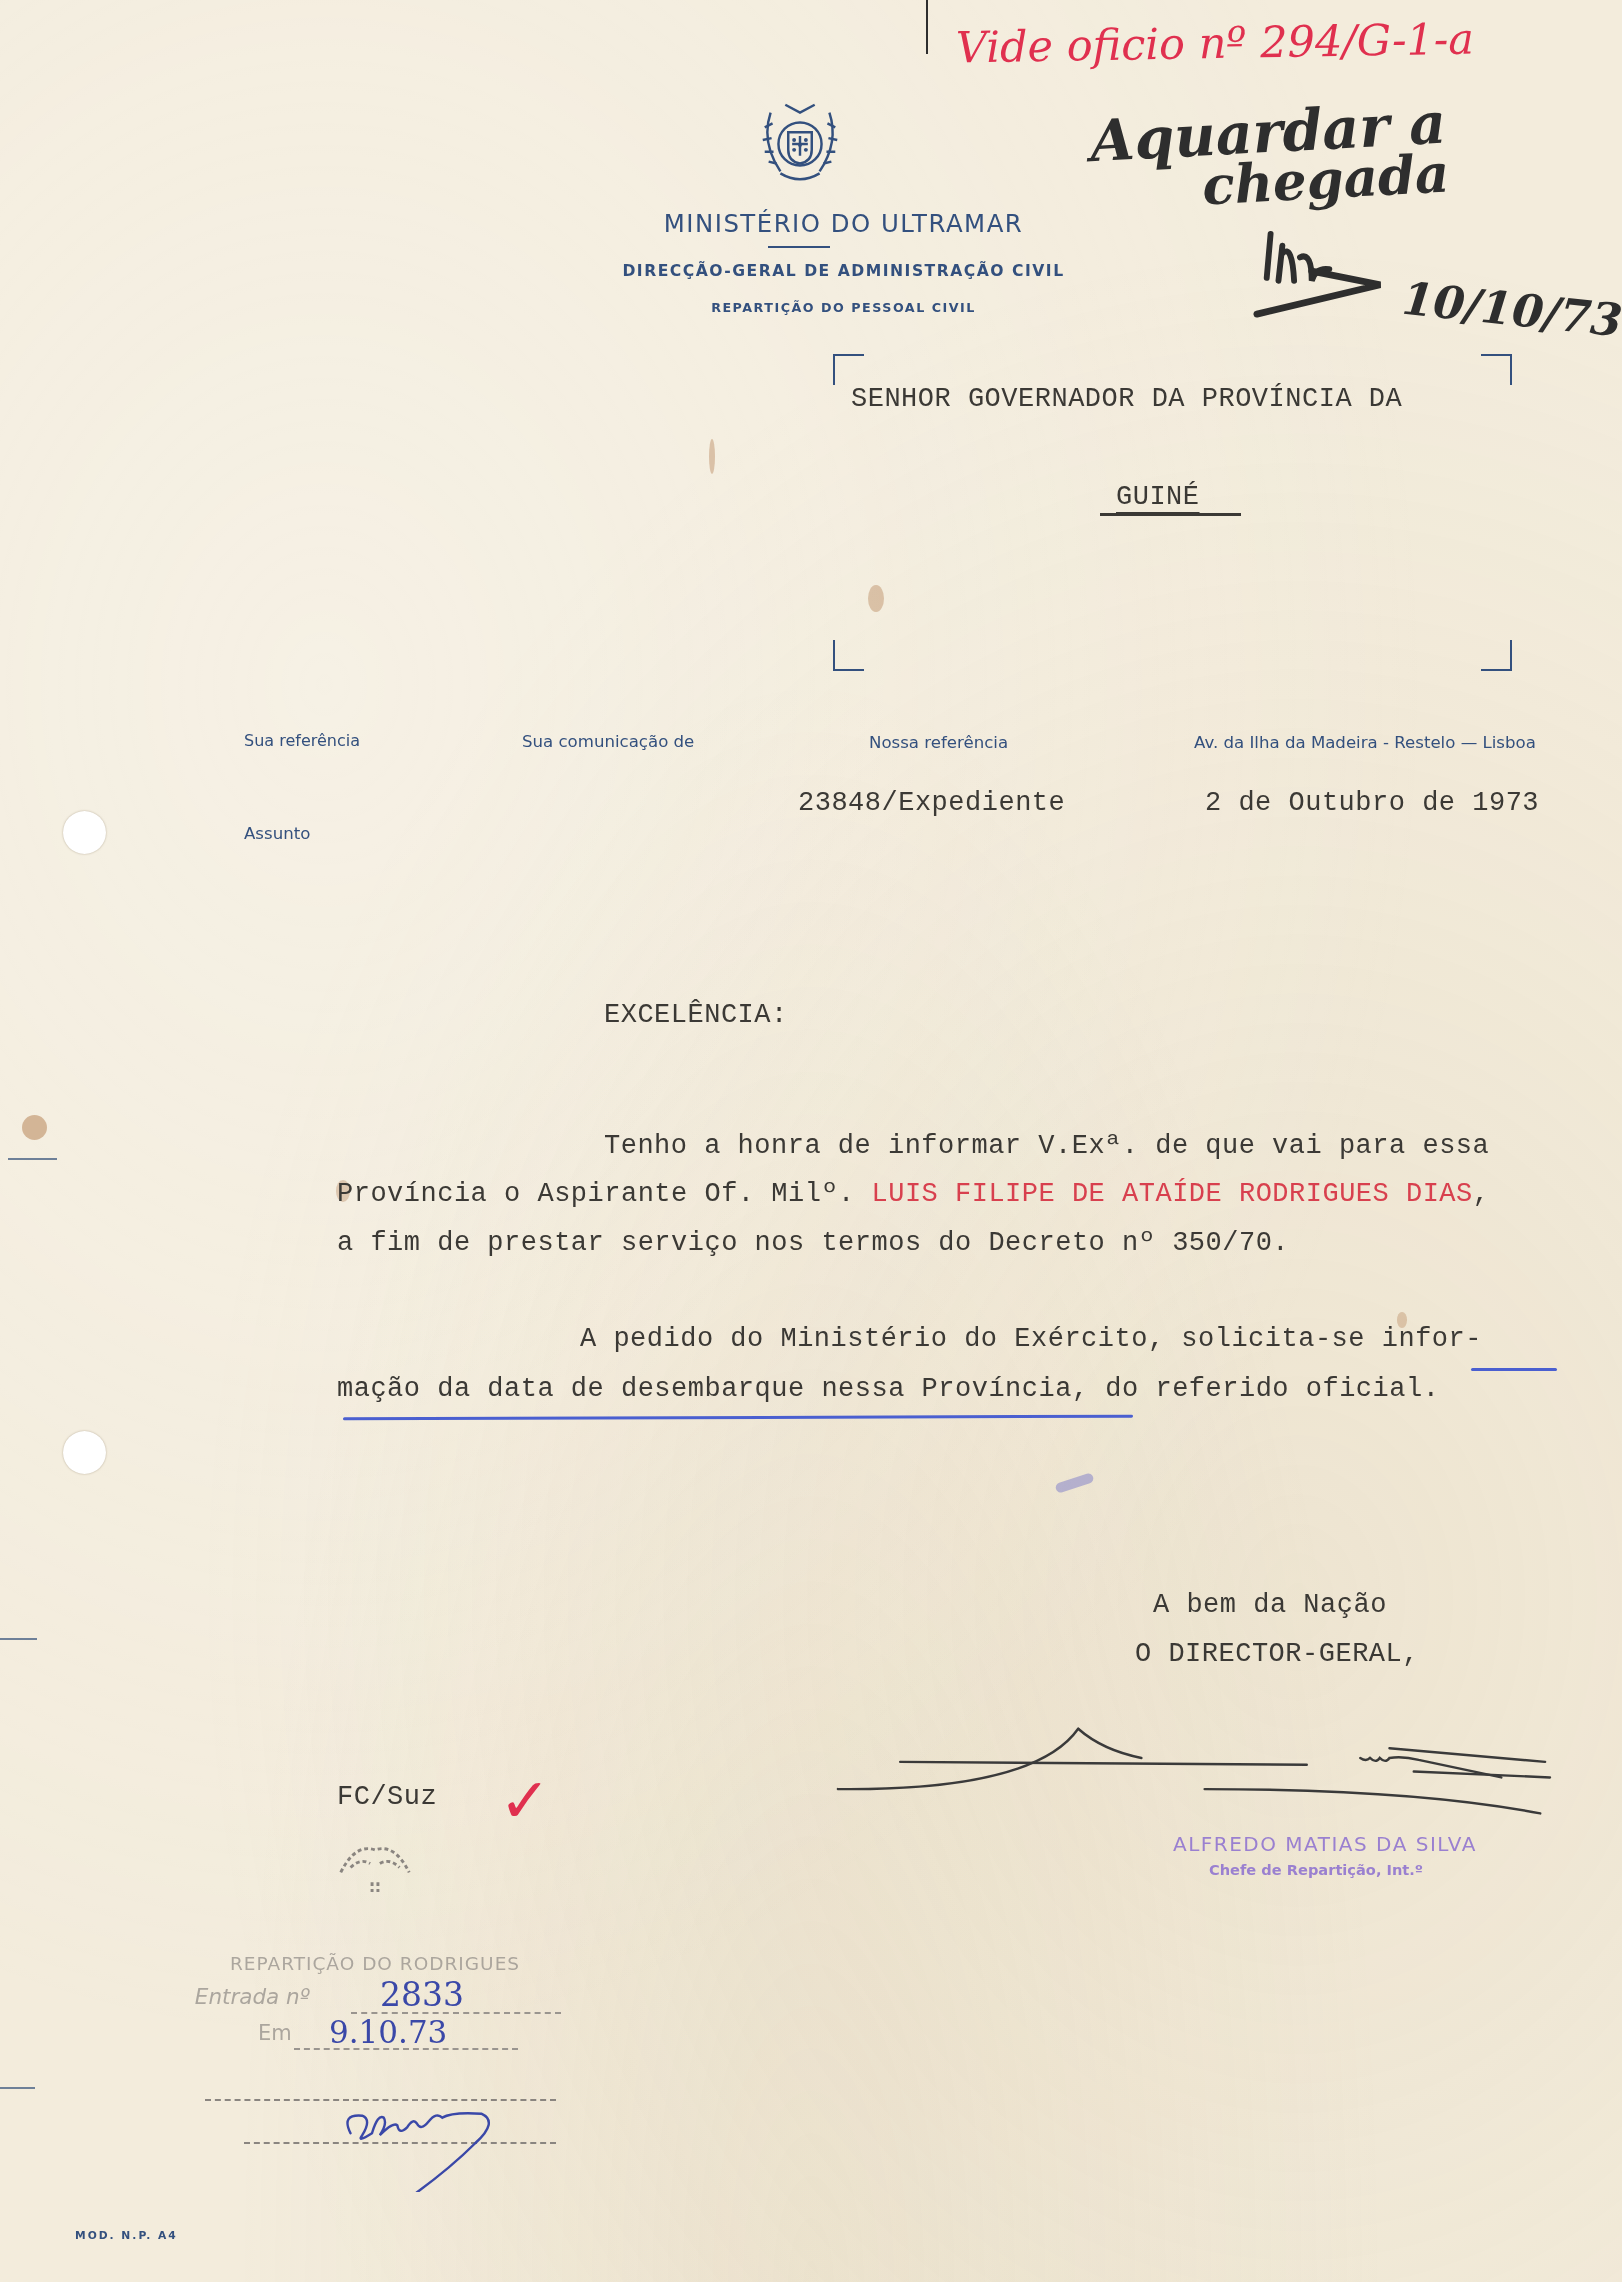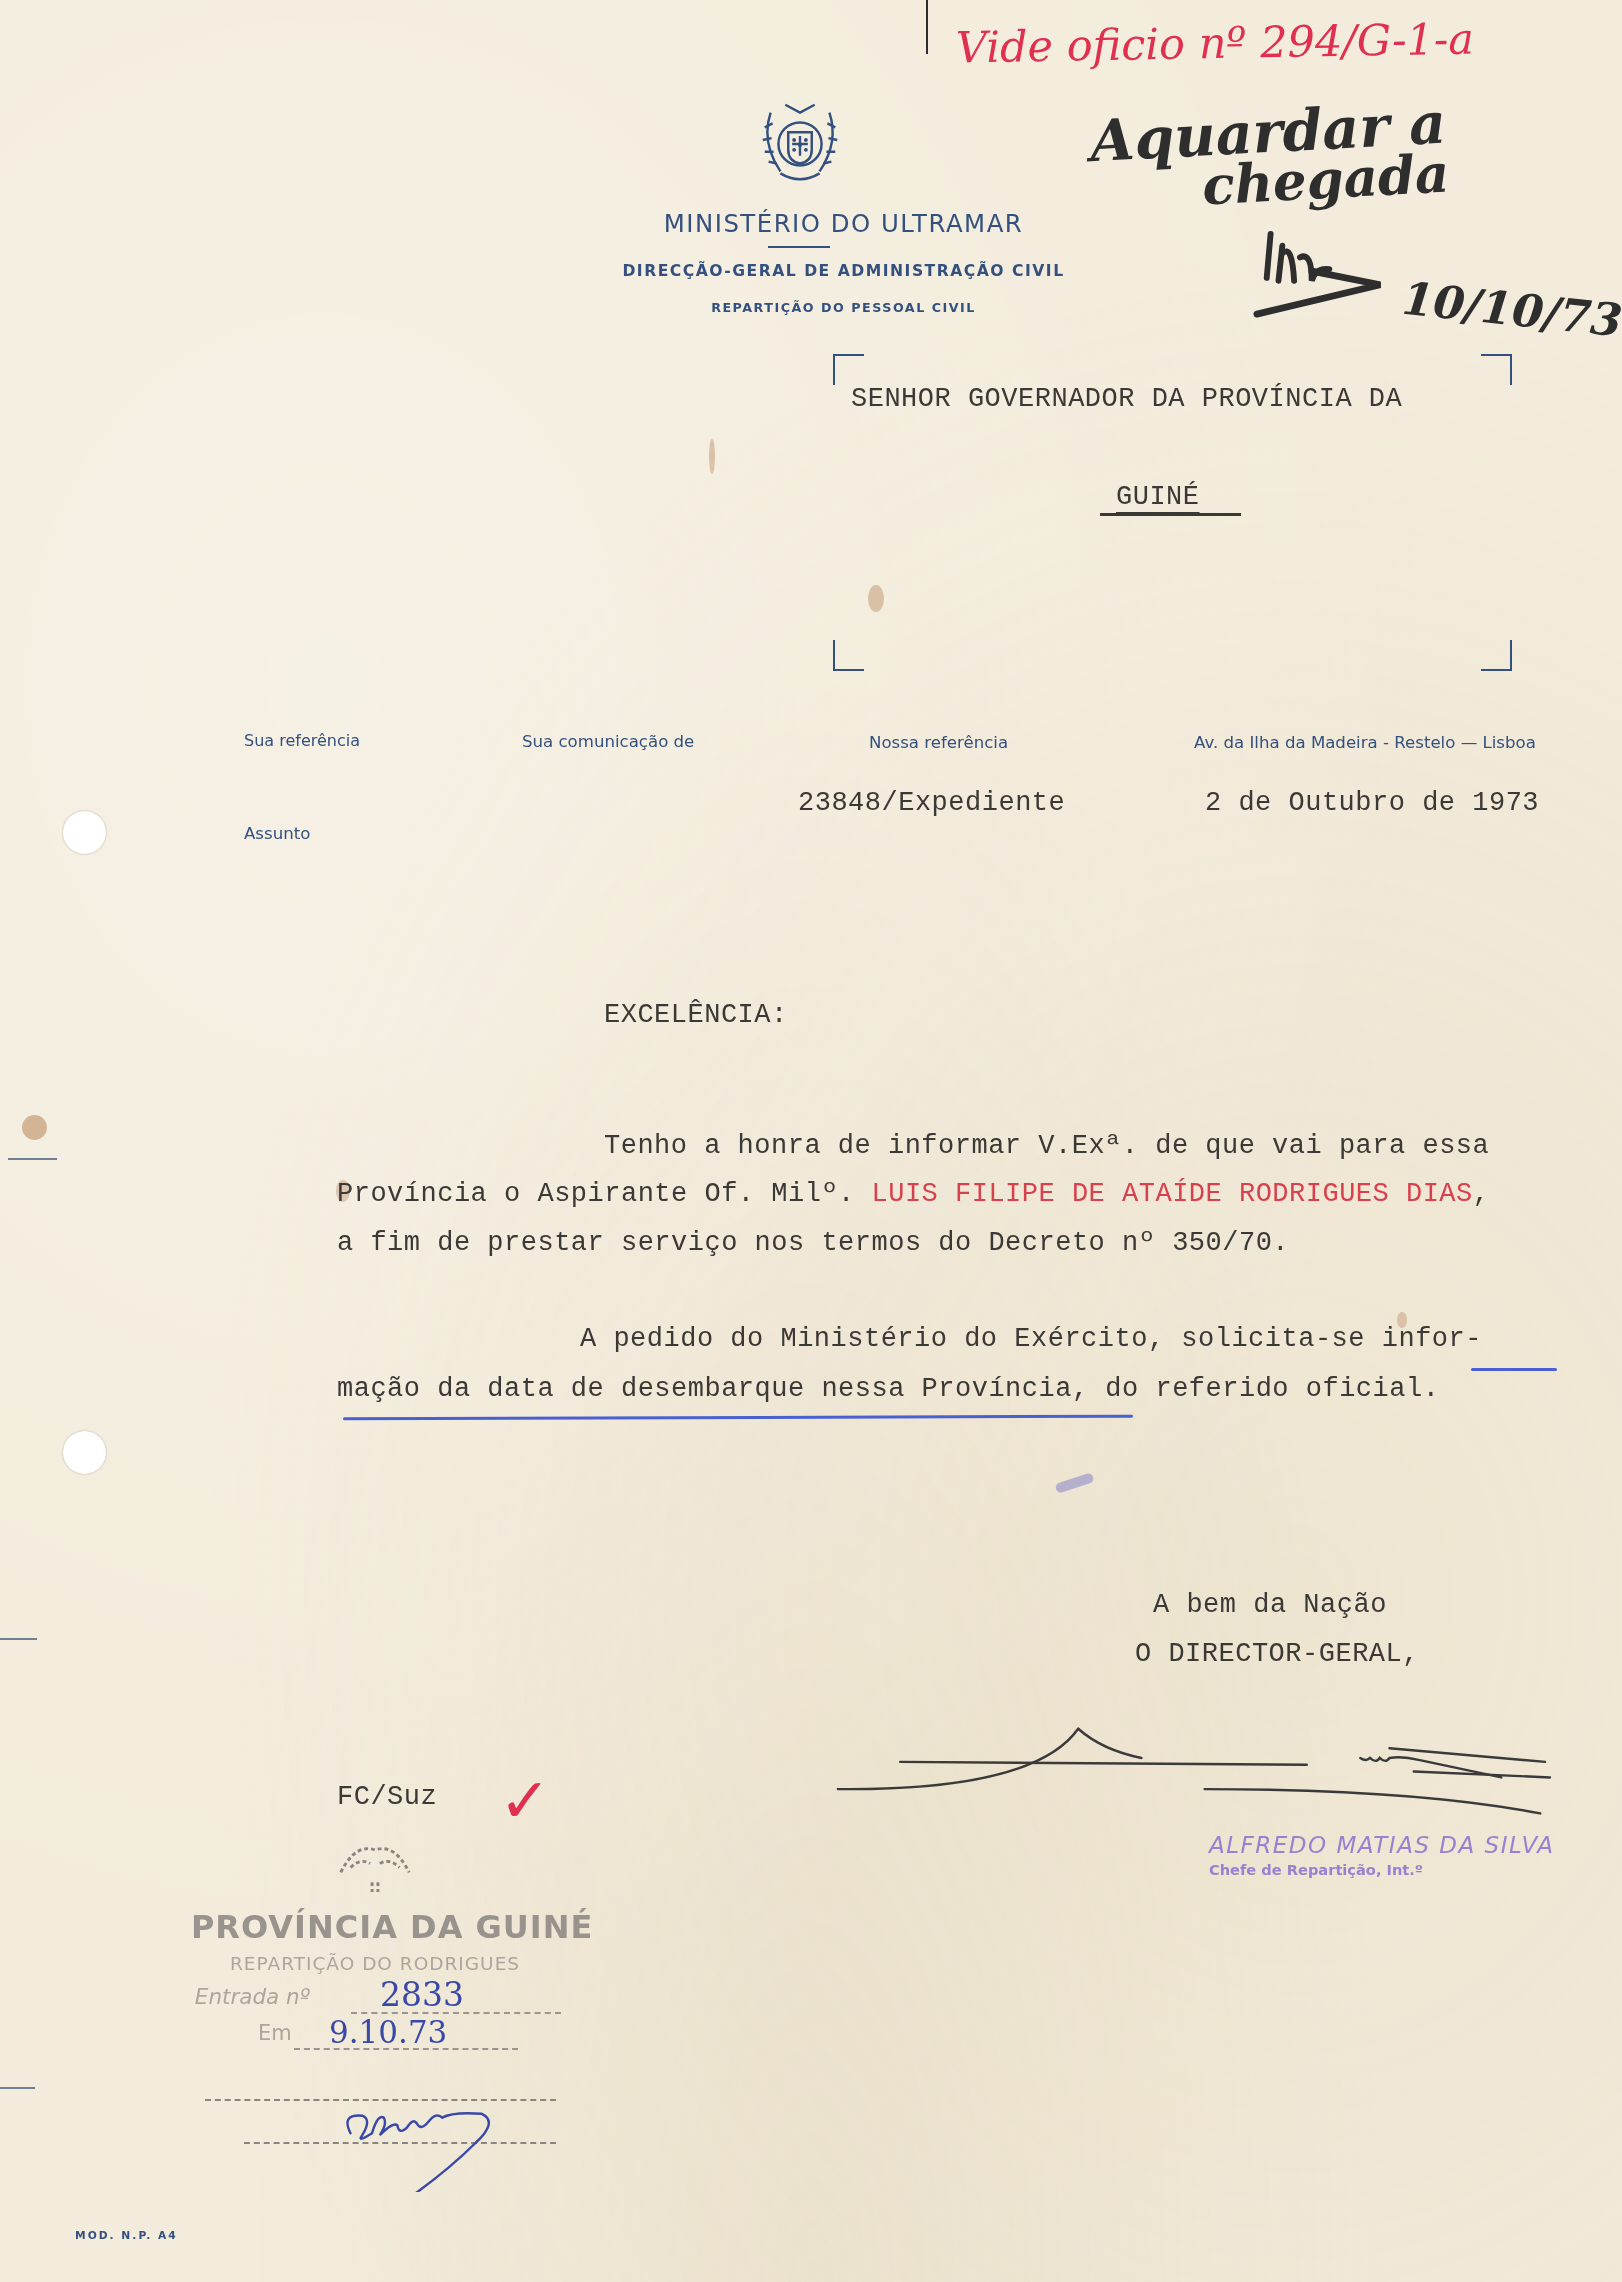--- a/index.html
+++ b/index.html
@@ -123,37 +123,36 @@
       <path d="M8 70 Q210 72 255 8"></path>
       <path d="M255 8 Q280 30 320 38"></path>
       <path d="M545 38 q6 4 10 0 q6 6 10 0 q6 6 10 0 q14 -2 30 2 L690 58"></path>
       <path d="M575 28 L735 42"></path>
       <path d="M600 52 L740 58"></path>
       <path d="M385 70 Q600 70 730 95"></path>
     </g>
   </svg>
 </div>
 
-<div class="abs printed" style="left:1165px; top:1832px; font-size:23px; color:#9a80d0; letter-spacing:1.5px;font-style:italic;">ALFREDO MATIAS DA SILVA</div>
+<div class="abs printed" style="left:1129px; top:1832px; font-size:20px; color:#9a80d0; letter-spacing:1.5px;">ALFREDO MATIAS DA SILVA</div>
 <div class="abs printed" style="left:1165px; top:1861px; font-size:14.6px; font-weight:bold; color:#9a80d0;">Chefe de Repartição, Int.º</div>
 
 <div class="abs typed" style="left:337px; top:1782px;">FC/Suz</div>
 <div class="abs" style="left:499px; top:1770px; font-size:62px; color:#e0304f; font-family:'DejaVu Sans', sans-serif; line-height:1;">✓</div>
 
 <div class="abs" style="left:185px; top:1838px; width:390px; height:322px;">
   <div class="abs" style="left:146px; top:0px; width:88px; height:59px;">
     <svg width="88" height="59" viewBox="0 0 90 60">
       <g fill="none" stroke="#8a8580" stroke-width="3" stroke-dasharray="4 3">
         <path d="M10 35 Q25 5 45 12 Q65 5 80 35"></path>
         <path d="M20 30 q10 -10 20 -4 M50 26 q10 -6 20 4"></path>
         <path d="M42 45 v10 M48 45 v10"></path>
       </g>
     </svg>
   </div>
-  <div class="abs" style="left:5.9px; top:70px; font-family:'DejaVu Sans', sans-serif; font-weight:bold; font-size:32px; color:#8a8580; opacity:0.85; letter-spacing:1px; white-space:nowrap;">PROVÍNCIA DA GUINÉ</div>
   <div class="abs" style="left:45px; top:115px; font-family:'DejaVu Sans', sans-serif; font-size:18.5px; color:#9a958f; opacity:0.8; letter-spacing:1px; white-space:nowrap;">REPARTIÇÃO DO RODRIGUES</div>
   <div class="abs" style="left:9.8px; top:146px; font-family:'DejaVu Sans', sans-serif; font-size:21.5px; color:#9a958f; opacity:0.8; font-style:italic; white-space:nowrap;">Entrada nº</div>
   <div class="abs" style="left:166px; top:174px; width:210px; border-top:2px dashed #9a958f;"></div>
   <div class="abs hand" style="left:195px; top:137px; font-size:33px; color:#3a48a8; font-style:normal;">2833</div>
   <div class="abs" style="left:73px; top:183px; font-family:'DejaVu Sans', sans-serif; font-size:21px; color:#9a958f; opacity:0.8; white-space:nowrap;">Em</div>
   <div class="abs" style="left:109px; top:210px; width:224px; border-top:2px dashed #9a958f;"></div>
   <div class="abs hand" style="left:144px; top:176px; font-size:31px; color:#3a48a8; font-style:normal;">9.10.73</div>
   <div class="abs" style="left:19.5px; top:261px; width:351px; border-top:2.9px dashed #8a8580;"></div>
   <div class="abs" style="left:59px; top:304px; width:312px; border-top:2.9px dashed #8a8580;"></div>
   <div class="abs" style="left:146px; top:256px; width:244px; height:98px;">

